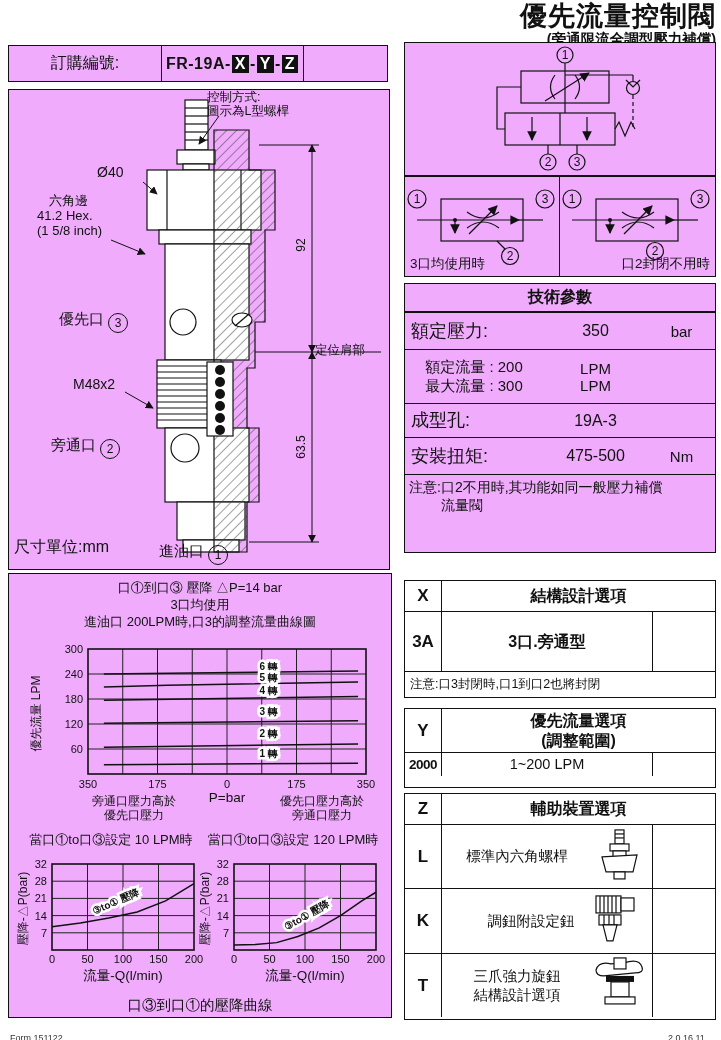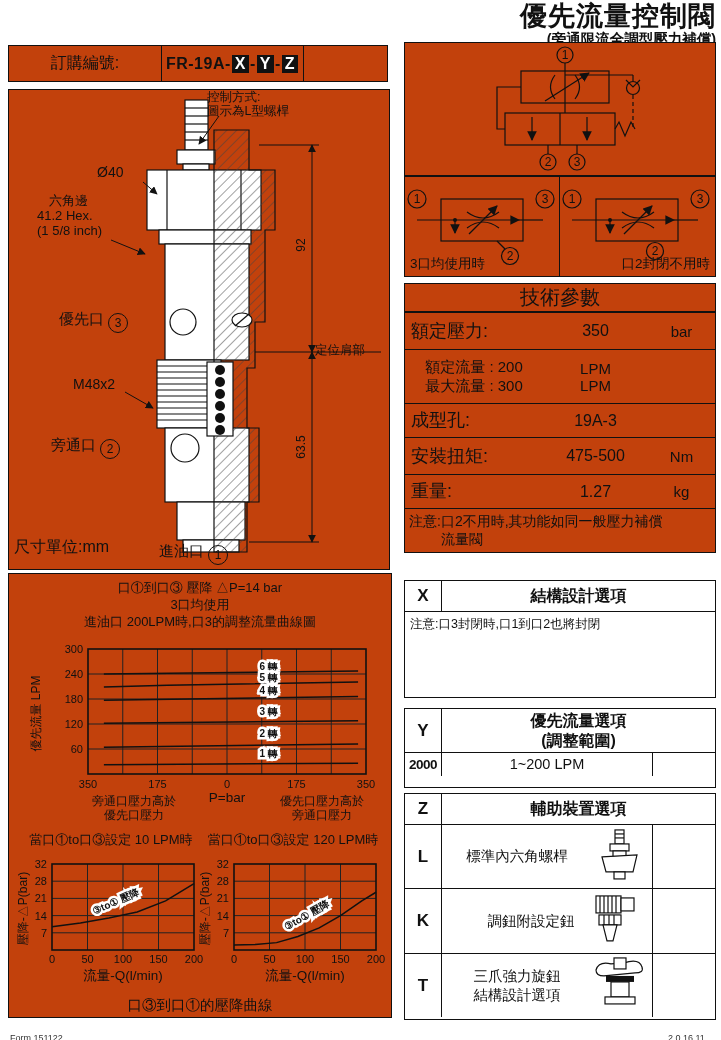--- a/index.html
+++ b/index.html
@@ -1,36 +1,36 @@
 <!DOCTYPE html>
 <html><head>
 <meta charset="utf-8">
 <style>
   html,body{margin:0;padding:0;background:#e8e8e8;}
   .page{position:relative;width:721px;height:1040px;background:#fff;overflow:hidden;
         font-family:"Liberation Sans",sans-serif;color:#111;}
   .abs{position:absolute;}
-  .box{position:absolute;border:1.5px solid #111;box-sizing:border-box;background:#c2410c;}
+  .box{position:absolute;border:1.5px solid #111;box-sizing:border-box;background:#f0abfc;}
   .doc-title{font-size:27px;font-weight:bold;letter-spacing:1px;line-height:1.05;}
   .doc-subtitle{font-size:14.5px;font-weight:bold;}
   .ocell{display:flex;align-items:center;justify-content:center;height:100%;box-sizing:border-box;}
   .order-label{font-size:16px;}
   .order-code{font-size:16px;font-weight:bold;letter-spacing:.5px;}
   .inv{background:#111;color:#fff;padding:0 3px;margin:0 1px;}
   .lbl{position:absolute;font-size:13px;line-height:1.15;white-space:nowrap;}
   .circ{display:inline-block;width:18px;height:18px;border:1.4px solid #111;border-radius:50%;
         text-align:center;line-height:18px;font-size:12px;vertical-align:-3px;font-weight:normal;}
   
   .trow{display:grid;grid-template-columns:138px 105px 1fr;align-items:center;box-sizing:border-box;
         border-top:1px solid #111;}
   .trow:first-child{border-top:none;}
   .tlabel{font-size:18px;padding-left:6px;line-height:1.15;}
   .tval{font-size:16px;text-align:center;}
   .tunit{font-size:15px;text-align:center;}
-  .thead{font-size:20px;font-weight:normal;text-align:center;}
+  .thead{font-size:16px;font-weight:bold;text-align:center;}
   
   .opt{position:absolute;border:1.5px solid #111;box-sizing:border-box;background:#fff;}
   .orow{display:grid;grid-template-columns:37px 1fr 62px;box-sizing:border-box;border-top:1px solid #111;}
   .orow:first-child{border-top:none;}
   .okey{border-right:1px solid #111;display:flex;align-items:center;justify-content:center;
         font-weight:bold;font-size:17px;}
   .ohead{display:flex;flex-direction:column;align-items:center;justify-content:center;
          font-weight:bold;font-size:16px;line-height:1.2;grid-column:2/4;}
   .omid{display:flex;flex-direction:column;align-items:center;justify-content:center;
         font-size:14.5px;border-right:1px solid #111;position:relative;line-height:1.25;}
@@ -266,25 +266,20 @@
     </div>
     <div class="trow" style="height:34px;">
       <div class="tlabel">成型孔:</div>
       <div class="tval">19A-3</div>
       <div class="tunit"></div>
     </div>
     <div class="trow" style="height:37px;">
       <div class="tlabel">安裝扭矩:</div>
       <div class="tval">475-500</div>
       <div class="tunit">Nm</div>
-    </div>
-    <div class="trow" style="height:34px;">
-      <div class="tlabel">重量:</div>
-      <div class="tval">1.27</div>
-      <div class="tunit">kg</div>
     </div>
     <div class="trow" style="height:43px;grid-template-columns:1fr;align-items:start;">
       <div style="font-size:14px;padding:3px 4px;line-height:1.3;">
         <div>注意:口2不用時,其功能如同一般壓力補償</div>
         <div style="padding-left:32px;">流量閥</div>
       </div>
     </div>
   </div>
 
   <div class="box" style="left:8px;top:573px;width:384px;height:445px;">
@@ -391,20 +386,25 @@
     <div class="rotlbl" style="left:-36px;top:326px;width:100px;">壓降-△P(bar)</div>
     <div class="rotlbl" style="left:146px;top:326px;width:100px;">壓降-△P(bar)</div>
     <div class="ct" style="left:0;top:422px;width:100%;font-size:14.5px;">口③到口①的壓降曲線</div>
   </div>
 
   <div class="opt" style="left:404px;top:580px;width:312px;height:118px;">
     <div class="orow" style="height:30px;">
       <div class="okey">X</div>
       <div class="ohead">結構設計選項</div>
     </div>
+    <div class="orow" style="height:60px;">
+      <div class="okey">3A</div>
+      <div class="omid" style="font-weight:bold;font-size:16px;">3口.旁通型</div>
+      <div class="oend"></div>
+    </div>
     <div class="orow" style="height:25px;">
       <div class="onote">注意:口3封閉時,口1到口2也將封閉</div>
     </div>
   </div>
 
   <div class="opt" style="left:404px;top:708px;width:312px;height:80px;">
     <div class="orow" style="height:43px;">
       <div class="okey">Y</div>
       <div class="ohead">
         <div>優先流量選項</div>

